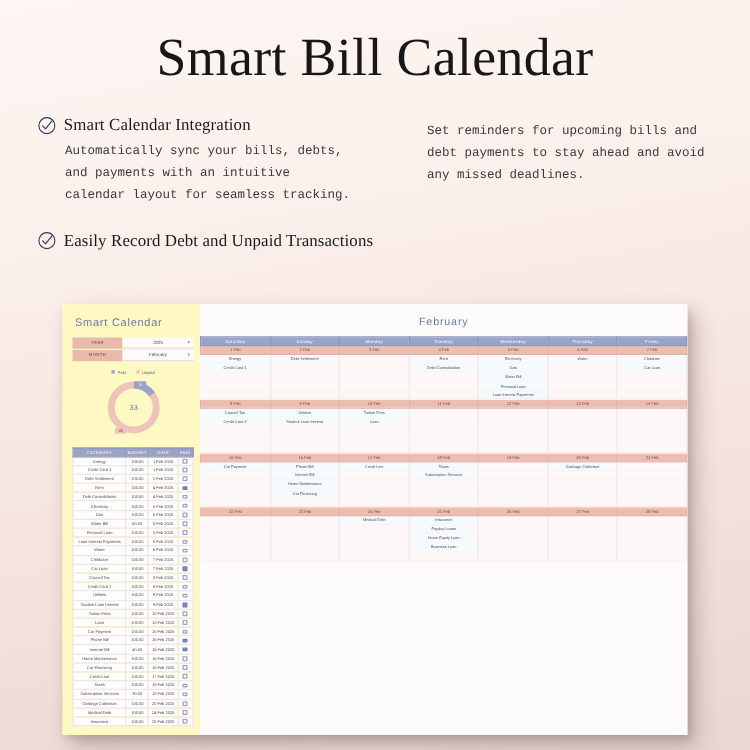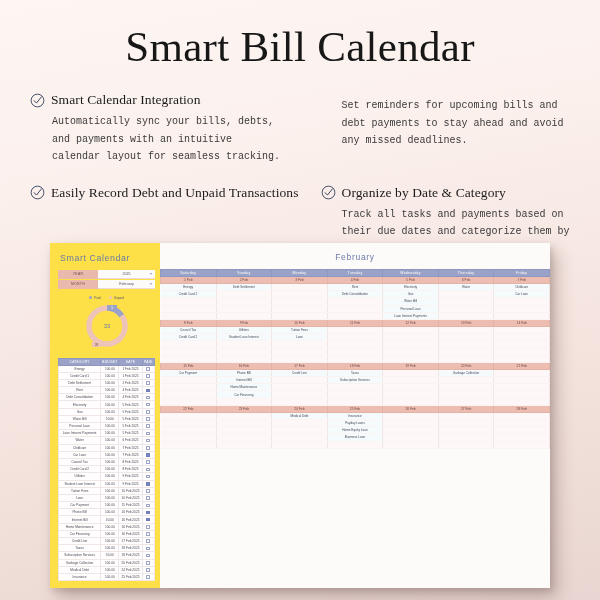--- a/index.html
+++ b/index.html
@@ -75,21 +75,21 @@
     background: #fdfafa;
     box-shadow: 7px 9px 16px rgba(90,60,55,0.30), 2px 3px 6px rgba(90,60,55,0.18);
     overflow: hidden;
     display: flex;
   }
 
   
   .left-panel {
     width: 110px;
     flex: 0 0 110px;
-    background: #fde047;
+    background: #fef9c3;
     padding: 8px 5px 0 8px;
   }
   .brand {
     font-family: "Liberation Sans", sans-serif;
     font-size: 8.8px;
     color: #6b7aa8;
     letter-spacing: 0.6px;
     margin: 2px 0 7px 2px;
   }
   .selectors { margin-bottom: 7px; }
@@ -250,30 +250,20 @@
   <div class="feature f-left">
     <div class="feature-head">
       <svg class="check-icon" viewBox="0 0 24 24">
         <circle cx="12" cy="12" r="10.2" fill="none" stroke="#2f3b5c" stroke-width="1.4"></circle>
         <path d="M6.6 12.2 L10.3 16.1 L18.2 6.3" fill="none" stroke="#2f3b5c" stroke-width="1.5" stroke-linecap="round" stroke-linejoin="round"></path>
       </svg>
       <span class="feature-title">Easily Record Debt and Unpaid Transactions</span>
     </div>
   </div>
 
-  <div class="feature f-right">
-    <div class="feature-head">
-      <svg class="check-icon" viewBox="0 0 24 24">
-        <circle cx="12" cy="12" r="10.2" fill="none" stroke="#2f3b5c" stroke-width="1.4"></circle>
-        <path d="M6.6 12.2 L10.3 16.1 L18.2 6.3" fill="none" stroke="#2f3b5c" stroke-width="1.5" stroke-linecap="round" stroke-linejoin="round"></path>
-      </svg>
-      <span class="feature-title">Organize by Date &amp; Category</span>
-    </div>
-    <p class="feature-body">Track all tasks and payments based on their due dates and categorize them by type (bills, savings, investments, etc.).</p>
-  </div>
 
 </div>
 
 <div class="sheet-wrap">
   <div class="sheet">
 
     <div class="left-panel">
       <div class="brand">Smart Calendar</div>
 
       <div class="selectors">

